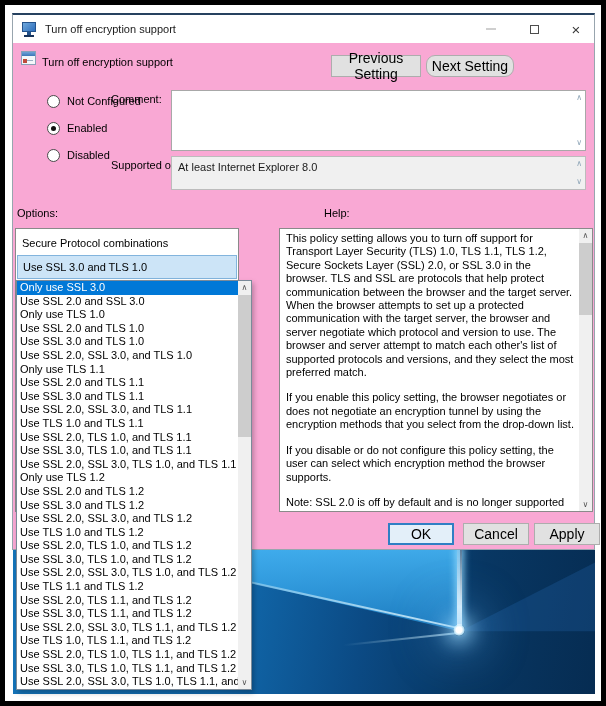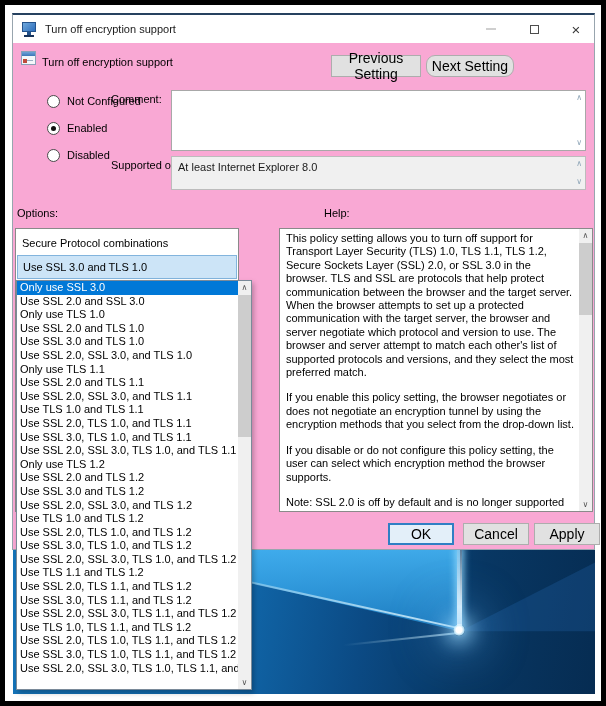--- a/index.html
+++ b/index.html
@@ -240,20 +240,21 @@
 <div class="popup">
   <div class="drop-list">
       <div class="drop-item highlighted">Only use SSL 3.0</div>
       <div class="drop-item">Use SSL 2.0 and SSL 3.0</div>
       <div class="drop-item">Only use TLS 1.0</div>
       <div class="drop-item">Use SSL 2.0 and TLS 1.0</div>
       <div class="drop-item">Use SSL 3.0 and TLS 1.0</div>
       <div class="drop-item">Use SSL 2.0, SSL 3.0, and TLS 1.0</div>
       <div class="drop-item">Only use TLS 1.1</div>
       <div class="drop-item">Use SSL 2.0 and TLS 1.1</div>
+      <div class="drop-item">Use SSL 3.0 and TLS 1.1</div>
       <div class="drop-item">Use SSL 2.0, SSL 3.0, and TLS 1.1</div>
       <div class="drop-item">Use TLS 1.0 and TLS 1.1</div>
       <div class="drop-item">Use SSL 2.0, TLS 1.0, and TLS 1.1</div>
       <div class="drop-item">Use SSL 3.0, TLS 1.0, and TLS 1.1</div>
       <div class="drop-item">Use SSL 2.0, SSL 3.0, TLS 1.0, and TLS 1.1</div>
       <div class="drop-item">Only use TLS 1.2</div>
       <div class="drop-item">Use SSL 2.0 and TLS 1.2</div>
       <div class="drop-item">Use SSL 3.0 and TLS 1.2</div>
       <div class="drop-item">Use SSL 2.0, SSL 3.0, and TLS 1.2</div>
       <div class="drop-item">Use TLS 1.0 and TLS 1.2</div>

